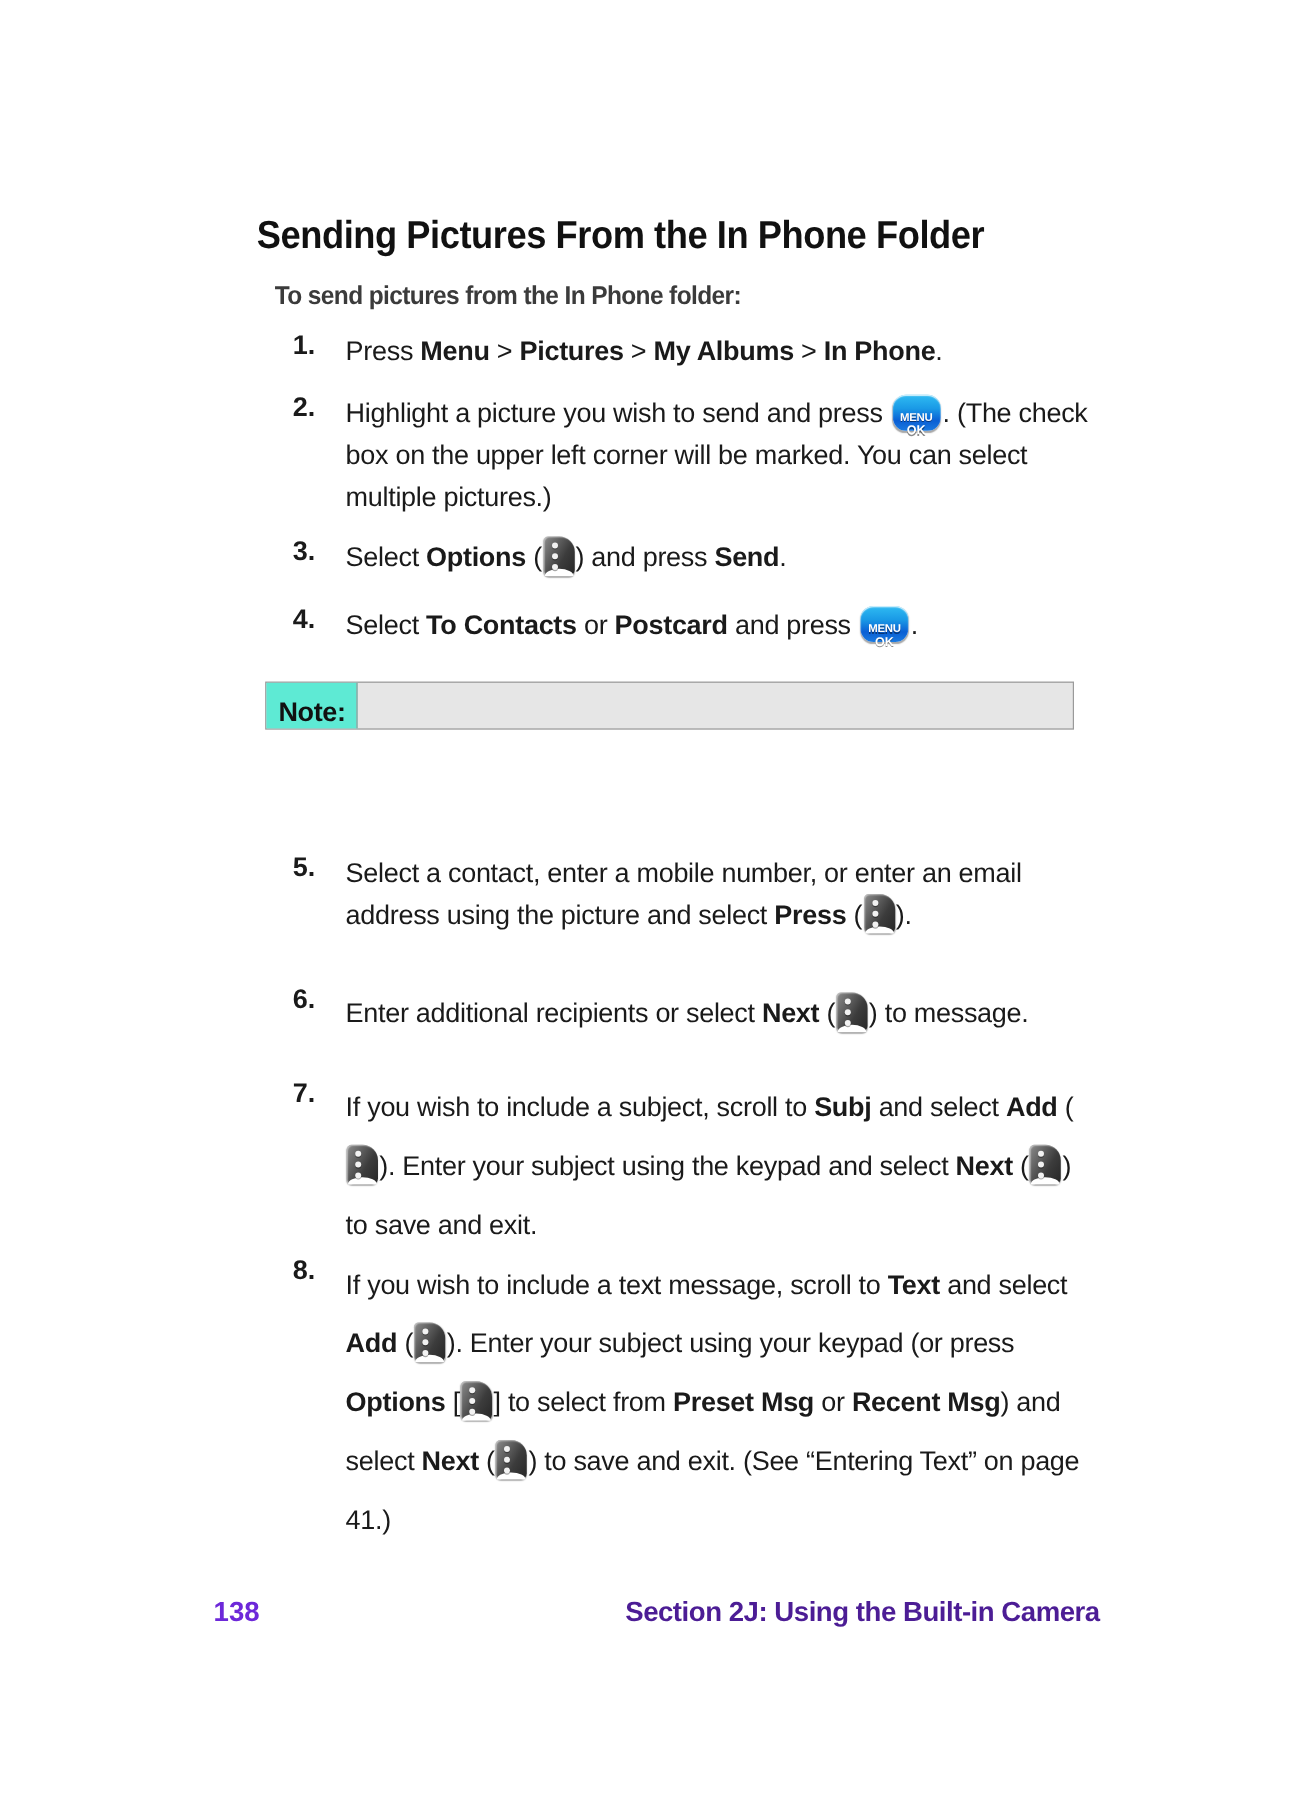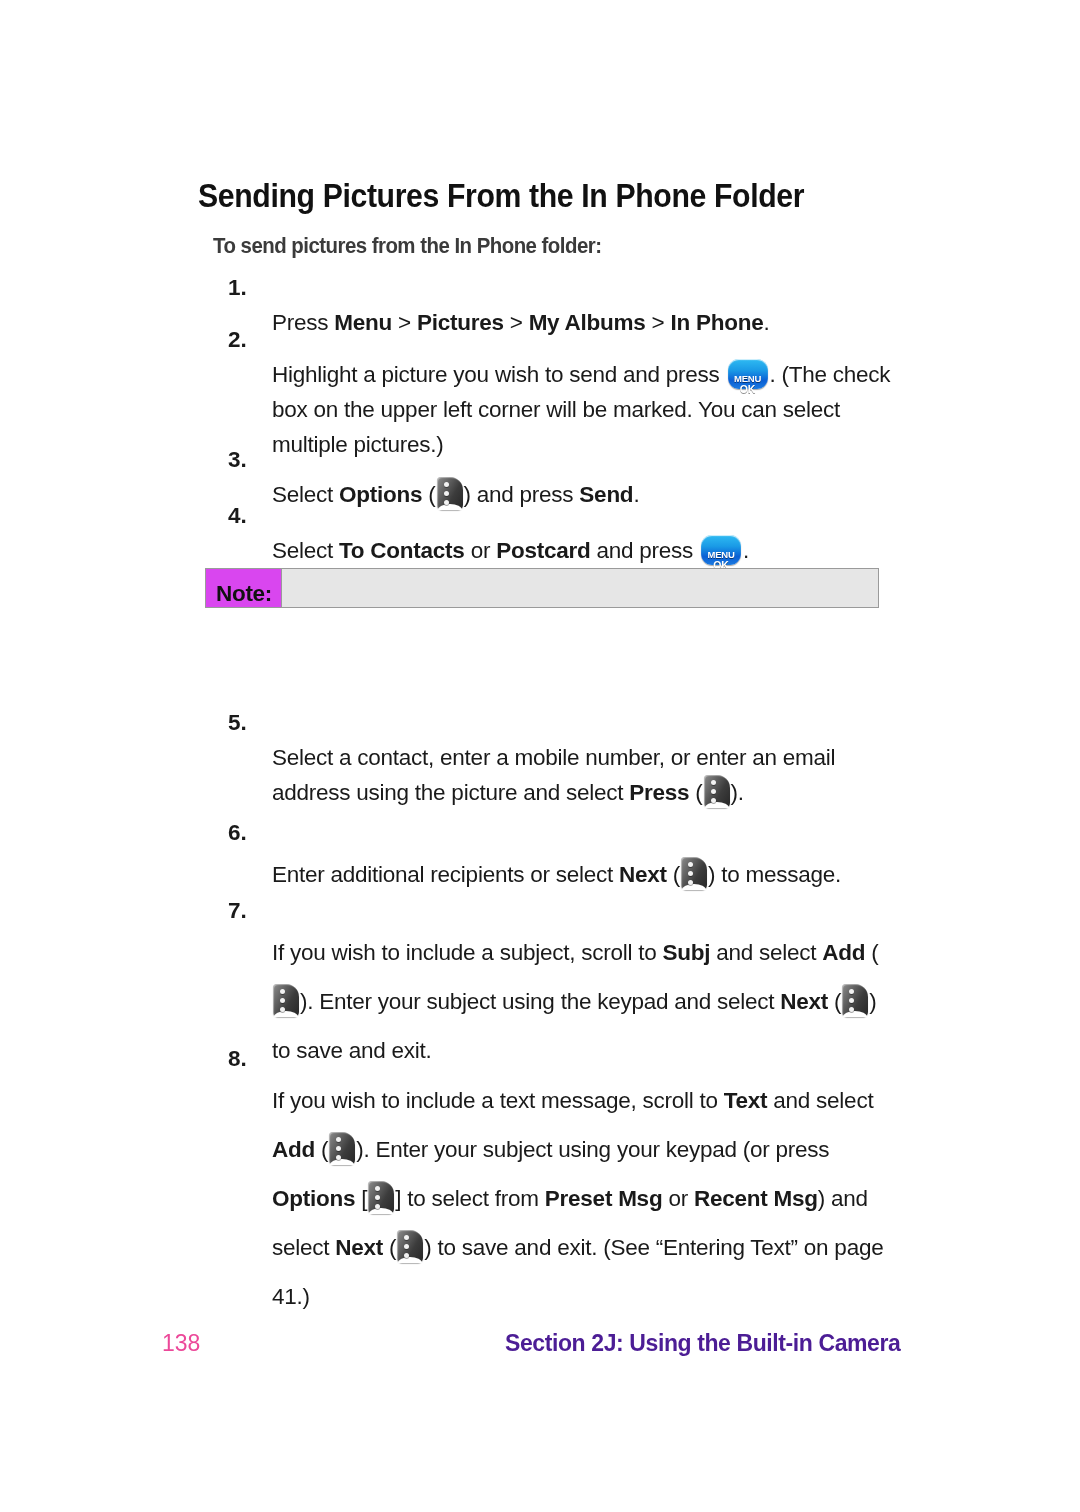--- a/index.html
+++ b/index.html
@@ -11,21 +11,21 @@
     width: 1080px;
     height: 1512px;
     position: relative;
     font-family: "Liberation Sans", sans-serif;
     color: #1a1a1a;
     overflow: hidden;
   }
 
   .page {
     position: absolute;
-    left: 0; top: 0;
+    left: 16px; top: 0;
     width: 932px;
     height: 1512px;
   }
 
   
   .h1 {
     position: absolute;
     left: 198px;
     top: 178px;
     width: 760px;
@@ -72,21 +72,20 @@
     font-size: 22.5px;
     font-weight: bold;
     color: #1a1a1a;
   }
   .step .body {
     margin-left: 44px;
     font-size: 22.5px;
     line-height: 35px;
     color: #1a1a1a;
     letter-spacing: -0.25px;
-    margin-top: 30px;
   }
   .step .body.loose {
     line-height: 49px;
   }
   .step b { font-weight: bold; }
 
   
   .menu-ok {
     display: inline-block;
     vertical-align: -7px;
@@ -163,21 +162,21 @@
     top: 568px;
     width: 674px;
     border: 1.5px solid #9a9a9a;
     box-sizing: border-box;
     display: flex;
     background: #e6e6e6;
   }
   .note .label-cell {
     width: 76px;
     flex: 0 0 76px;
-    background: #d946ef;
+    background: #5eead4;
     border-right: 1.5px solid #9a9a9a;
     box-sizing: border-box;
     padding: 12px 0 0 10px;
   }
   .note .label-cell .txt {
     font-size: 22.5px;
     font-weight: bold;
     color: #111111;
     letter-spacing: -0.3px;
   }
@@ -189,22 +188,22 @@
     color: #1a1a1a;
     letter-spacing: -0.2px;
   }
 
   
   .footer-page {
     position: absolute;
     left: 162px;
     top: 1330px;
     font-size: 23px;
-    font-weight: normal;
-    color: #ec4899;
+    font-weight: bold;
+    color: #6d28d9;
   }
   .footer-section {
     position: absolute;
     left: 505px;
     top: 1330px;
     font-size: 23px;
     font-weight: bold;
     color: #4c1d95;
     letter-spacing: -0.4px;
     white-space: nowrap;

